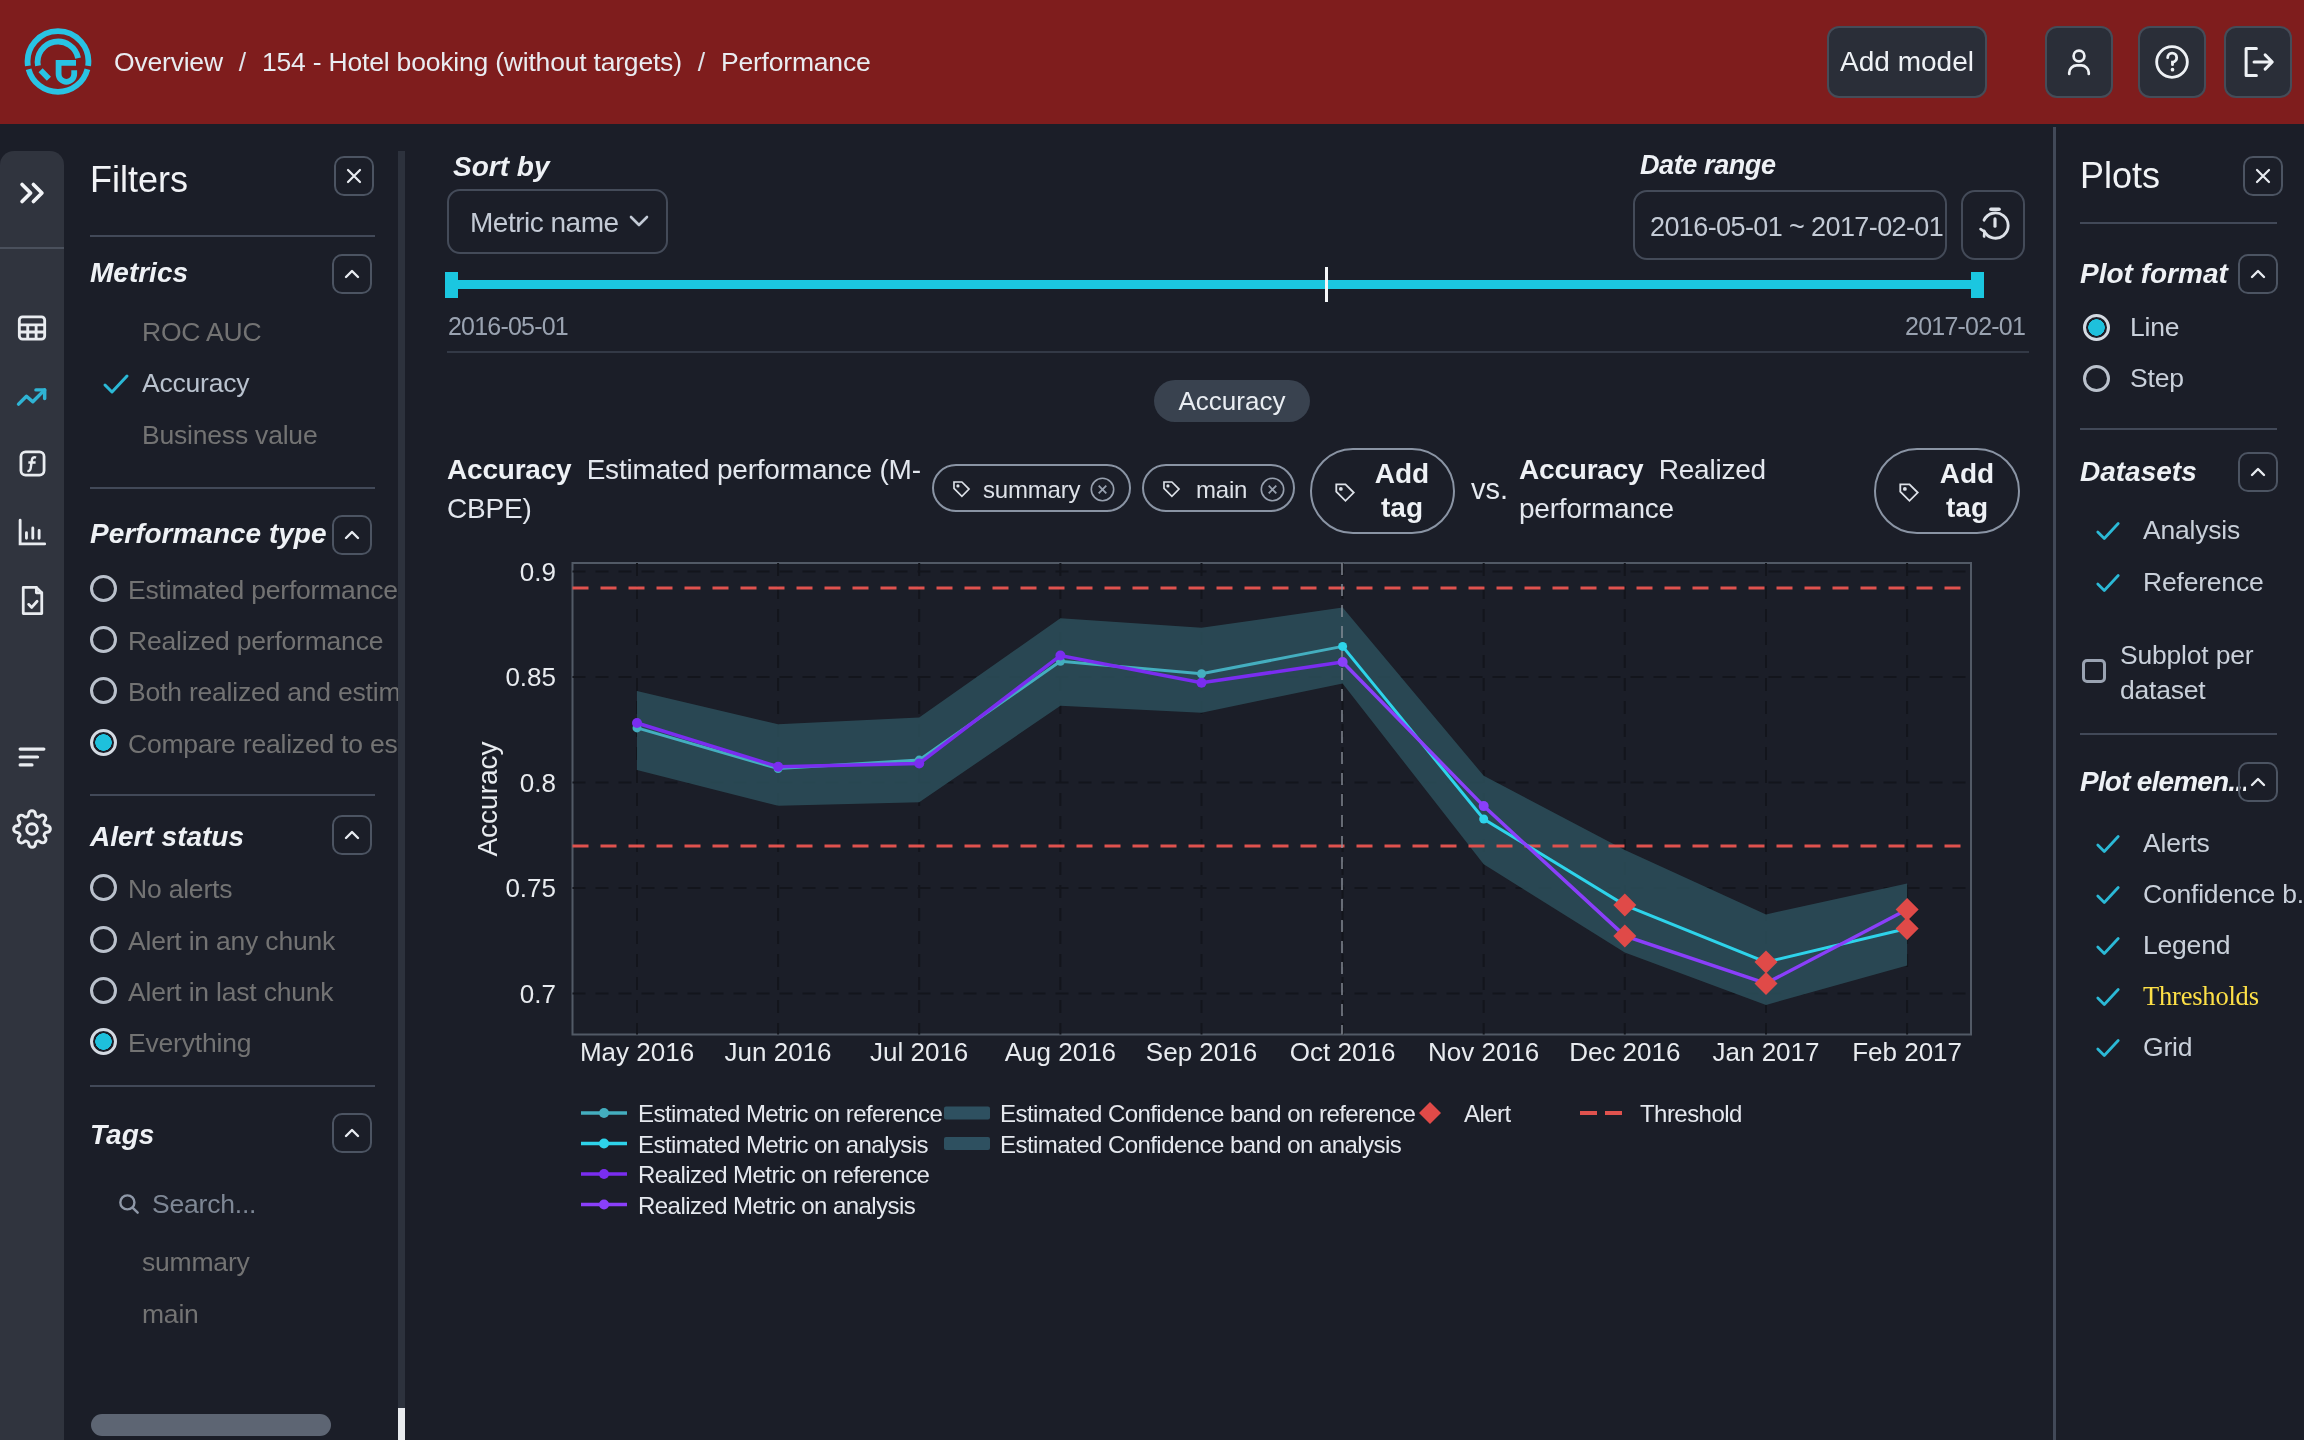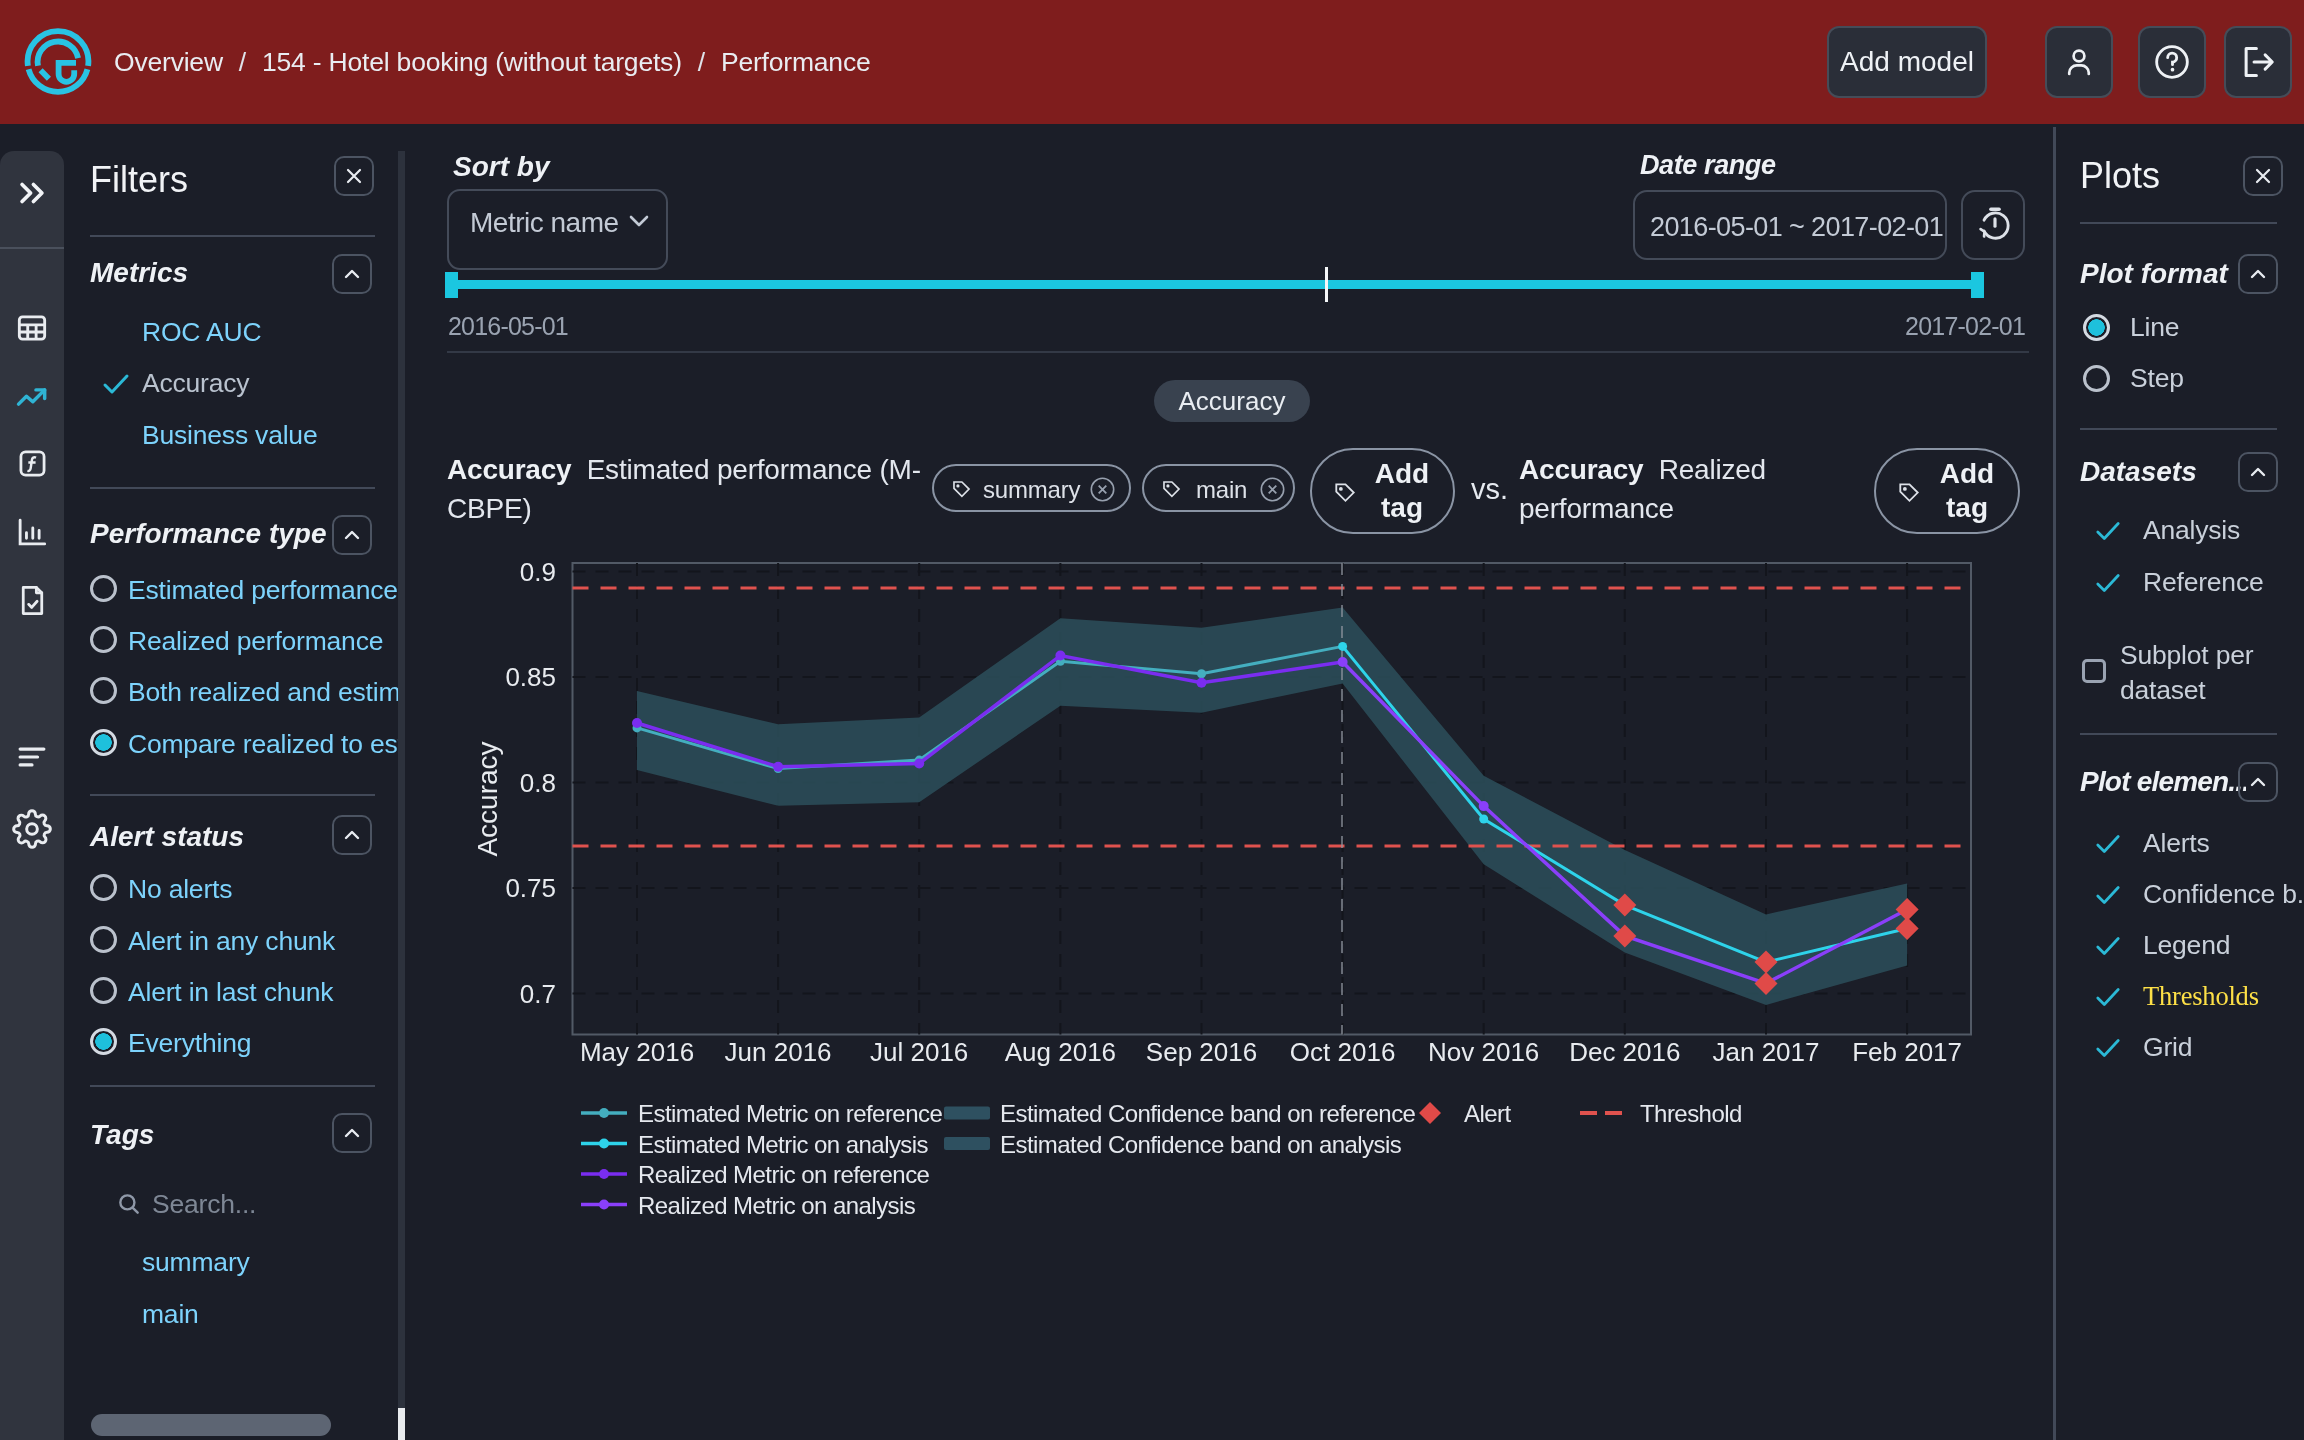--- a/index.html
+++ b/index.html
@@ -16,21 +16,21 @@
   
   #rail { position:absolute; left:0; top:151px; width:64px; height:1289px; background:#30343e;
     border-radius:14px 14px 0 0; }
   .railicon { position:absolute; left:0; width:64px; display:flex; justify-content:center; }
   
   .sqbtn { position:absolute; width:40px; height:40px; border:2px solid #4c5462; border-radius:10px;
     display:flex; align-items:center; justify-content:center; }
   .divider { position:absolute; height:2px; background:#424958; }
   .htitle { position:absolute; font-size:36px; font-weight:500; color:#f1f3f6; }
   .shead { position:absolute; font-size:28px; font-weight:700; color:#eef1f5;font-style:italic; }
-  .opt { position:absolute; font-size:26.5px; color:#7dd3fc; white-space:nowrap; letter-spacing:-0.2px; }
+  .opt { position:absolute; font-size:26.5px; color:#737373; white-space:nowrap; letter-spacing:-0.2px; }
   .radio { position:absolute; width:27px; height:27px; border:3px solid #bac1cc; border-radius:50%; }
   .radio.sel { border-color:#d4dae2; background:radial-gradient(circle, #1ec0dc 0 8px, transparent 8.5px); }
   .chk { position:absolute; }
 </style>
 </head>
 <body>
 <div id="nav">
   <svg class="abs" style="left:24px; top:27px;" width="68" height="68" viewBox="0 0 68 68" fill="none">
     <g stroke="#29c3e3" stroke-width="5.8">
       <path d="M 3.9 38.8 A 30.4 30.4 0 1 1 64.1 38.8"></path>
@@ -189,21 +189,21 @@
   <div class="opt" style="left:78px; top:1120px;">summary</div>
   <div class="opt" style="left:78px; top:1172px;">main</div>
 
   <div style="position:absolute; left:27px; top:1287px; width:240px; height:22px; border-radius:11px; background:#5d6573;"></div>
 </div>
 <div style="position:absolute; left:398px; top:151px; width:7px; height:1289px; background:#2d323d;"></div>
 <div style="position:absolute; left:398px; top:1408px; width:7px; height:32px; background:#e9ebee;"></div>
 
 <div id="main">
   <div class="shead" style="left:453px; top:151px;">Sort by</div>
-  <div class="abs" style="left:447px; top:189px; width:221px; height:81px; border:2px solid #444b59; border-radius:13px;">
+  <div class="abs" style="left:447px; top:189px; width:221px; height:65px; border:2px solid #444b59; border-radius:13px;">
     <span class="abs" style="left:21px; top:16px; font-size:28px; letter-spacing:-0.5px; color:#c3cad5;">Metric name</span>
     <svg class="abs" style="right:16px; top:22px;" width="22" height="16" viewBox="0 0 22 16" fill="none" stroke="#c3cad5" stroke-width="2.6" stroke-linecap="round" stroke-linejoin="round">
         <path d="M 3 4 L 11 12 L 19 4"></path>
       </svg>
   </div>
   <div class="shead" style="left:1640px; top:150px; font-size:27px; letter-spacing:-0.4px;">Date range</div>
   <div class="abs" style="left:1633px; top:190px; width:314px; height:70px; border:2px solid #444b59; border-radius:14px;">
     <span class="abs" style="left:15px; top:20px; font-size:27px; letter-spacing:-0.6px; color:#c3cad5; white-space:nowrap;">2016-05-01 ~ 2017-02-01</span>
   </div>
   <div class="abs" style="left:1961px; top:190px; width:64px; height:70px; border:2px solid #444b59; border-radius:14px;">

